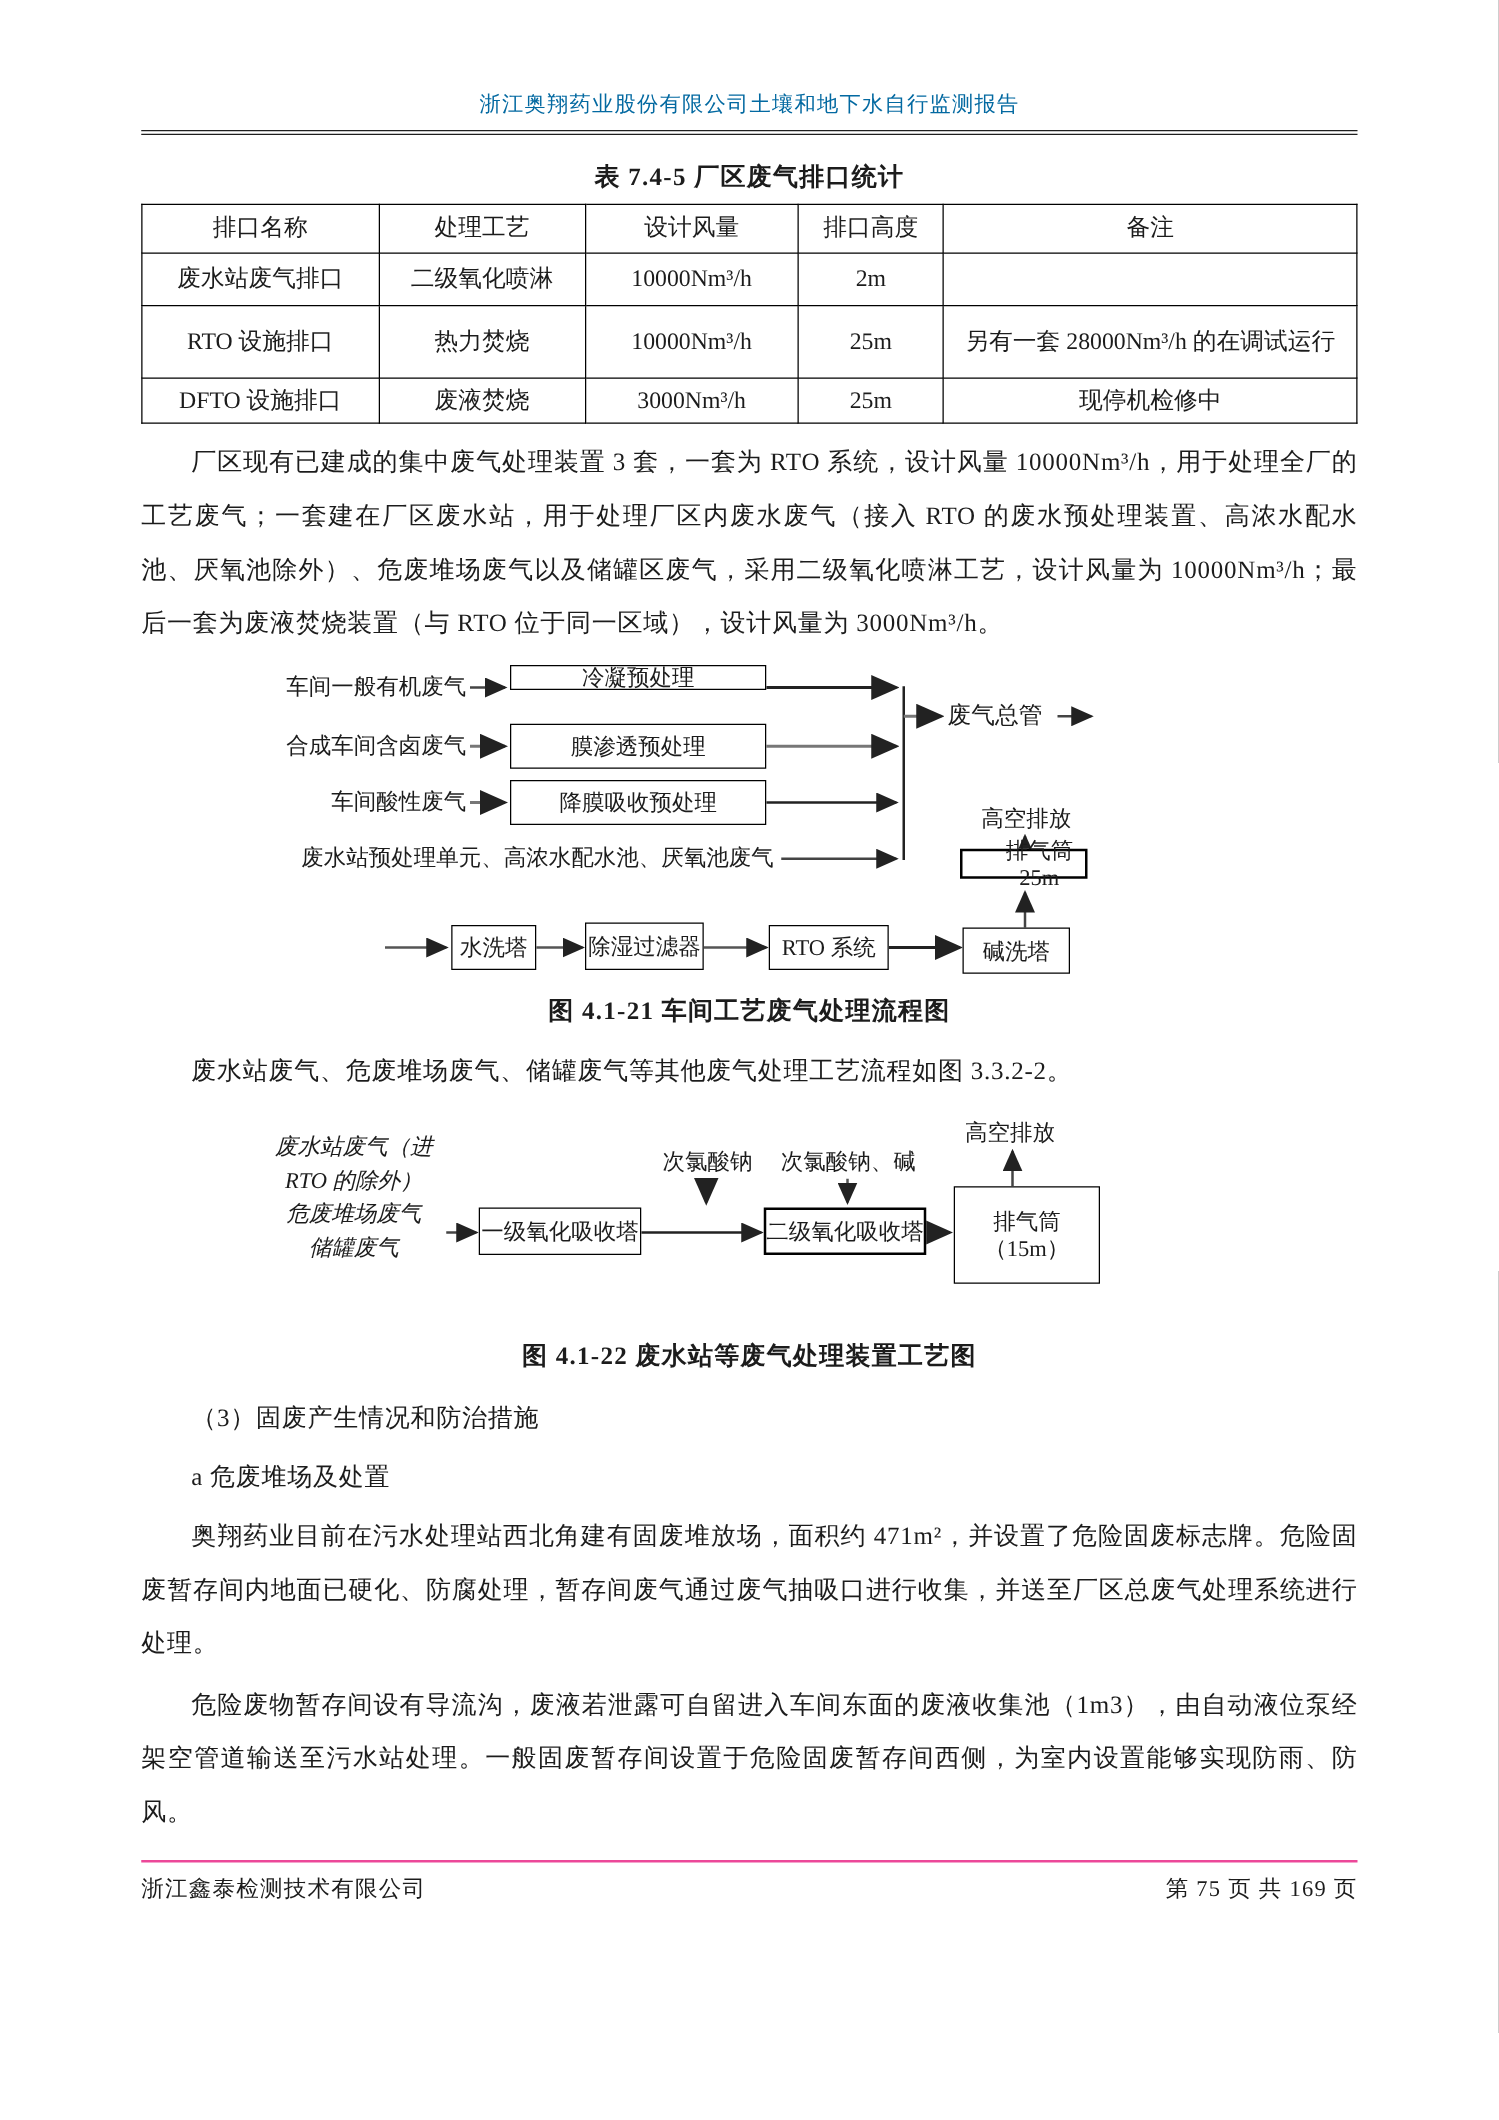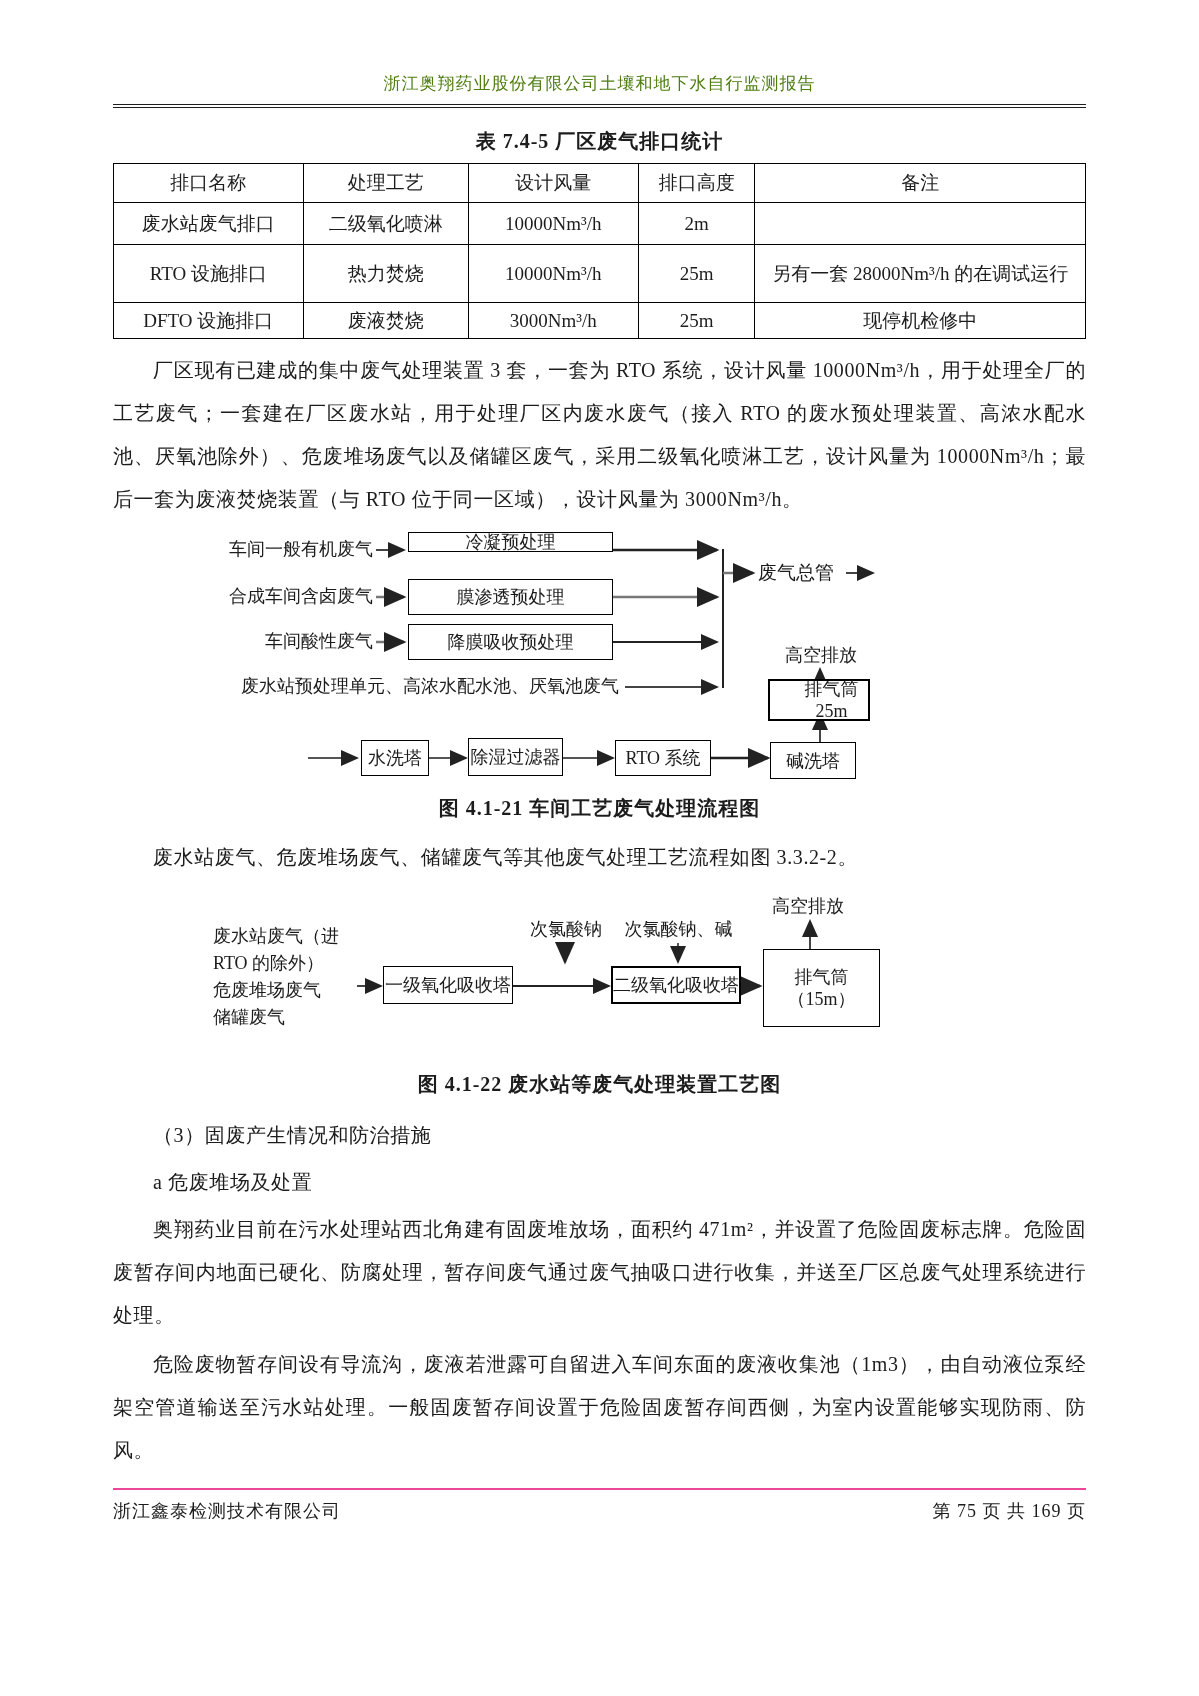--- a/index.html
+++ b/index.html
@@ -3,21 +3,21 @@
 <meta charset="utf-8">
 <style>
   html,body{margin:0;padding:0;background:#888;}
   .page{
     width:1199px;height:1696px;background:#ffffff;margin:0 auto;
     box-sizing:border-box;padding:72px 113px 0 113px;
     font-family:"Liberation Serif","DejaVu Serif",serif;color:#1c1c1c;
     position:relative;overflow:hidden;
   }
   .doc-header{
-    text-align:center;font-size:17px;letter-spacing:1px;color:#4d7c0f;
+    text-align:center;font-size:17px;letter-spacing:1px;color:#0369a1;
     padding-bottom:9px;border-bottom:4px double #1e1e1e;
   }
   .table-caption{
     text-align:center;font-weight:bold;font-size:20px;margin-top:20px;letter-spacing:1px;
   }
   table.data{
     border-collapse:collapse;width:100%;margin-top:8px;table-layout:fixed;
   }
   table.data th,table.data td{
     border:1.6px solid #000;text-align:center;vertical-align:middle;
@@ -134,21 +134,21 @@
     </svg>
     <div class="lbl" style="left:60px;top:10px;width:200px;text-align:right;">车间一般有机废气</div>
     <div class="lbl" style="left:60px;top:57px;width:200px;text-align:right;">合成车间含卤废气</div>
     <div class="lbl" style="left:60px;top:102px;width:200px;text-align:right;">车间酸性废气</div>
     <div class="lbl" style="left:128px;top:147px;width:380px;">废水站预处理单元、高浓水配水池、厌氧池废气</div>
     <div class="box" style="left:295px;top:3px;width:205px;height:20px;">冷凝预处理</div>
     <div class="box" style="left:295px;top:50px;width:205px;height:36px;">膜渗透预处理</div>
     <div class="box" style="left:295px;top:95px;width:205px;height:36px;">降膜吸收预处理</div>
     <div class="lbl" style="left:645px;top:33px;font-size:19px;">废气总管</div>
     <div class="lbl" style="left:662px;top:116px;width:92px;text-align:center;">高空排放</div>
-    <div class="box" style="left:655px;top:150px;width:102px;height:42px;border-width:2px;padding-left:25px;">排气筒 25m</div>
+    <div class="box" style="left:655px;top:150px;width:102px;height:24px;border-width:2px;padding-left:25px;">排气筒 25m</div>
     <div class="box" style="left:248px;top:211px;width:68px;height:36px;">水洗塔</div>
     <div class="box" style="left:355px;top:209px;width:95px;height:38px;">除湿过滤器</div>
     <div class="box" style="left:502px;top:211px;width:96px;height:36px;">RTO 系统</div>
     <div class="box" style="left:657px;top:213px;width:86px;height:37px;">碱洗塔</div>
   </div>
 
   <div class="fig-caption cap1">图 4.1-21 车间工艺废气处理流程图</div>
 
   <p class="para single">废水站废气、危废堆场废气、储罐废气等其他废气处理工艺流程如图 3.3.2-2。</p>
 
@@ -160,21 +160,21 @@
         </marker>
       </defs>
       <line x1="244" y1="95" x2="268" y2="95" stroke="#444" stroke-width="2" marker-end="url(#ah2)"></line>
       <line x1="452" y1="52" x2="452" y2="71" stroke="#777" stroke-width="2.5" marker-end="url(#ah2)"></line>
       <line x1="565" y1="52" x2="565" y2="71" stroke="#555" stroke-width="2" marker-end="url(#ah2)"></line>
       <line x1="400" y1="95" x2="496" y2="95" stroke="#222" stroke-width="2" marker-end="url(#ah2)"></line>
       <line x1="628" y1="95" x2="647" y2="95" stroke="#222" stroke-width="2.5" marker-end="url(#ah2)"></line>
       <line x1="697" y1="58" x2="697" y2="30" stroke="#444" stroke-width="2" marker-end="url(#ah2)"></line>
     </svg>
     <div class="lbl" style="left:645px;top:5px;width:100px;text-align:center;">高空排放</div>
-    <div style="position:absolute;left:100px;top:32px;width:140px;text-align:left;line-height:27px;">
+    <div style="position:absolute;left:100px;top:13px;width:140px;text-align:center;line-height:27px;font-style:italic;">
       <div>废水站废气（进</div>
       <div>RTO 的除外）</div>
       <div>危废堆场废气</div>
       <div>储罐废气</div>
     </div>
     <div class="lbl" style="left:398px;top:28px;width:110px;text-align:center;">次氯酸钠</div>
     <div class="lbl" style="left:498px;top:28px;width:135px;text-align:center;">次氯酸钠、碱</div>
     <div class="box" style="left:270px;top:75px;width:130px;height:38px;">一级氧化吸收塔</div>
     <div class="box" style="left:498px;top:75px;width:130px;height:38px;border-width:2px;">二级氧化吸收塔</div>
     <div class="box" style="left:650px;top:58px;width:117px;height:78px;flex-direction:column;">

